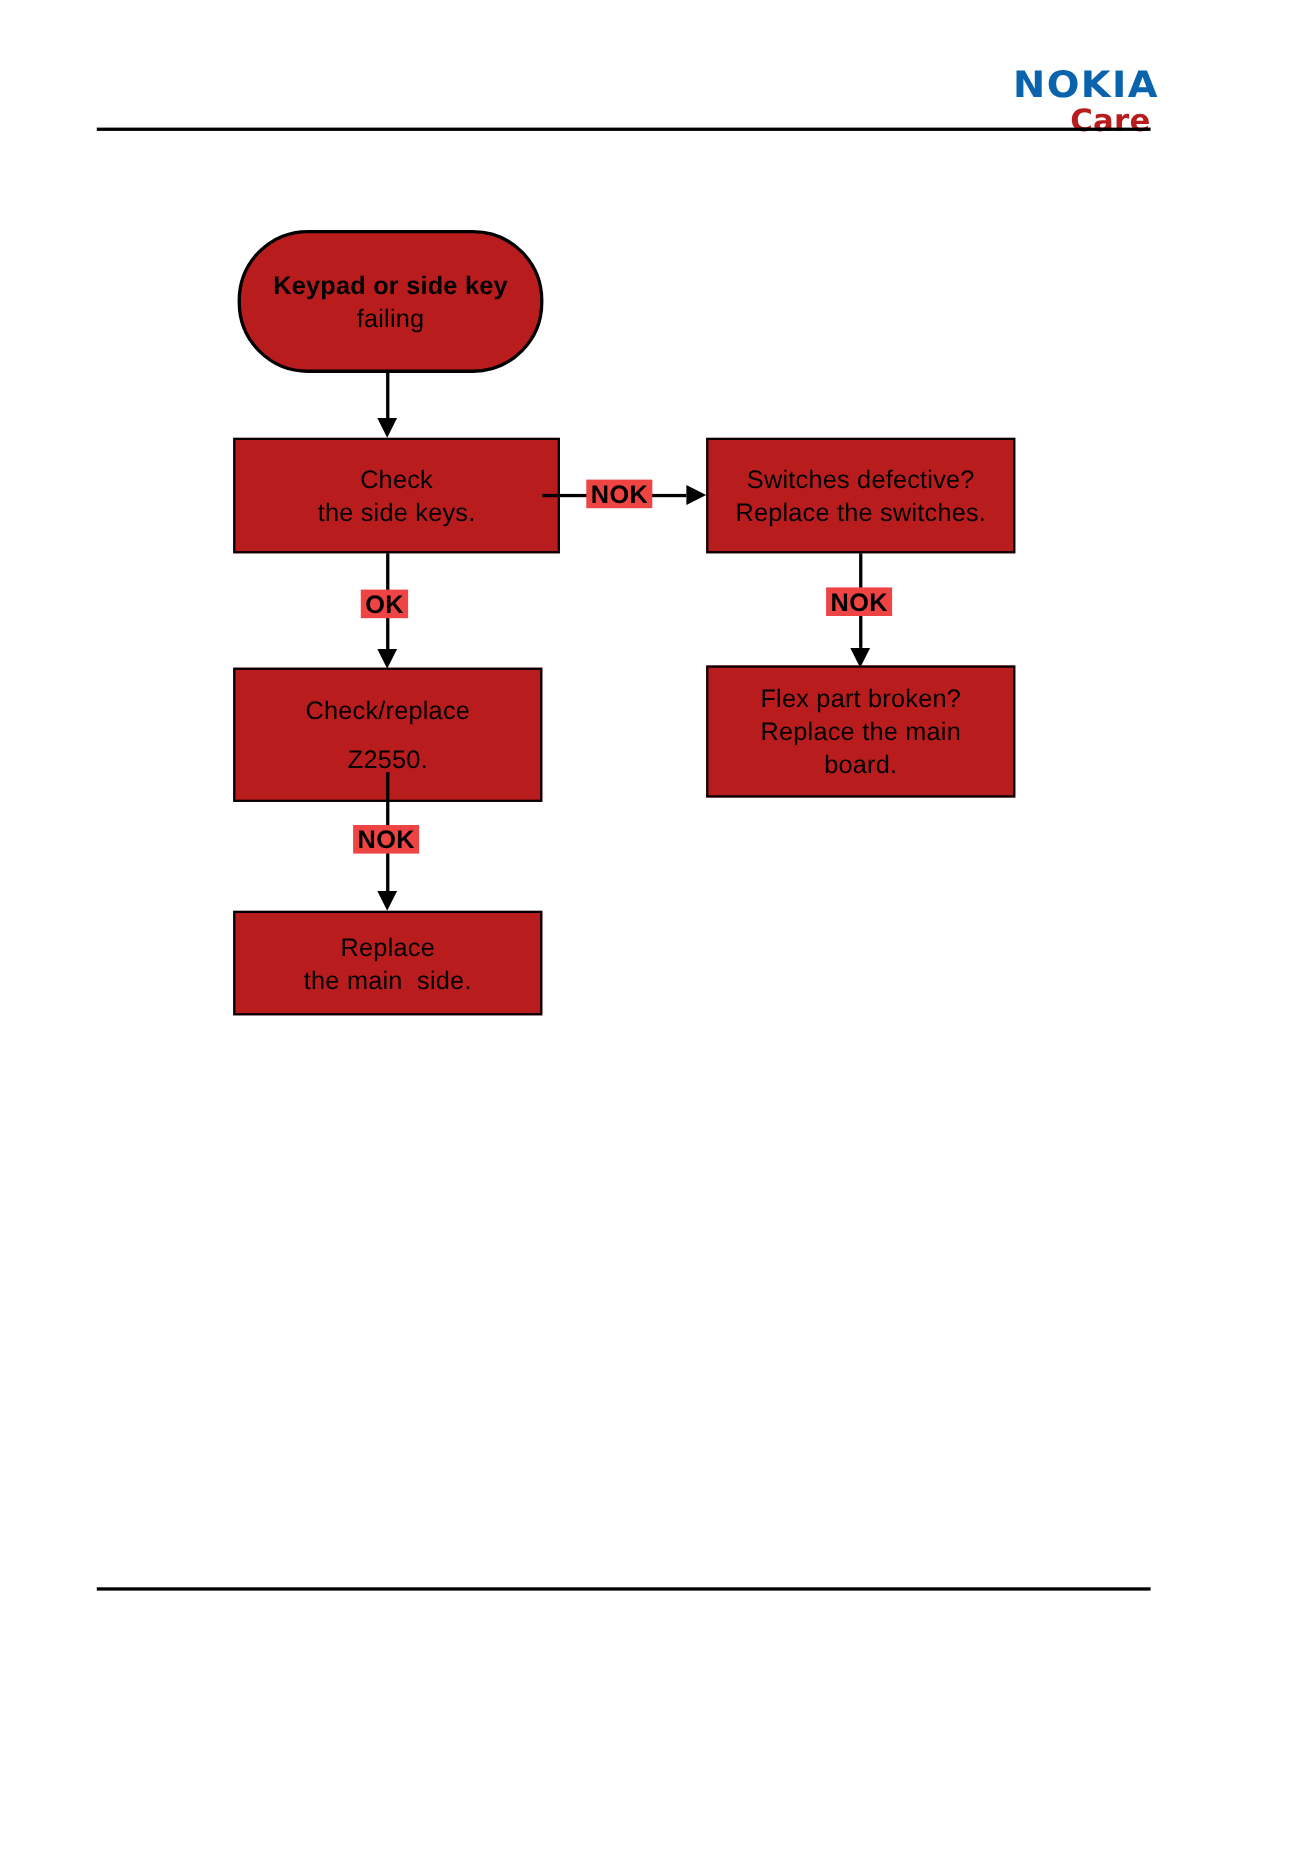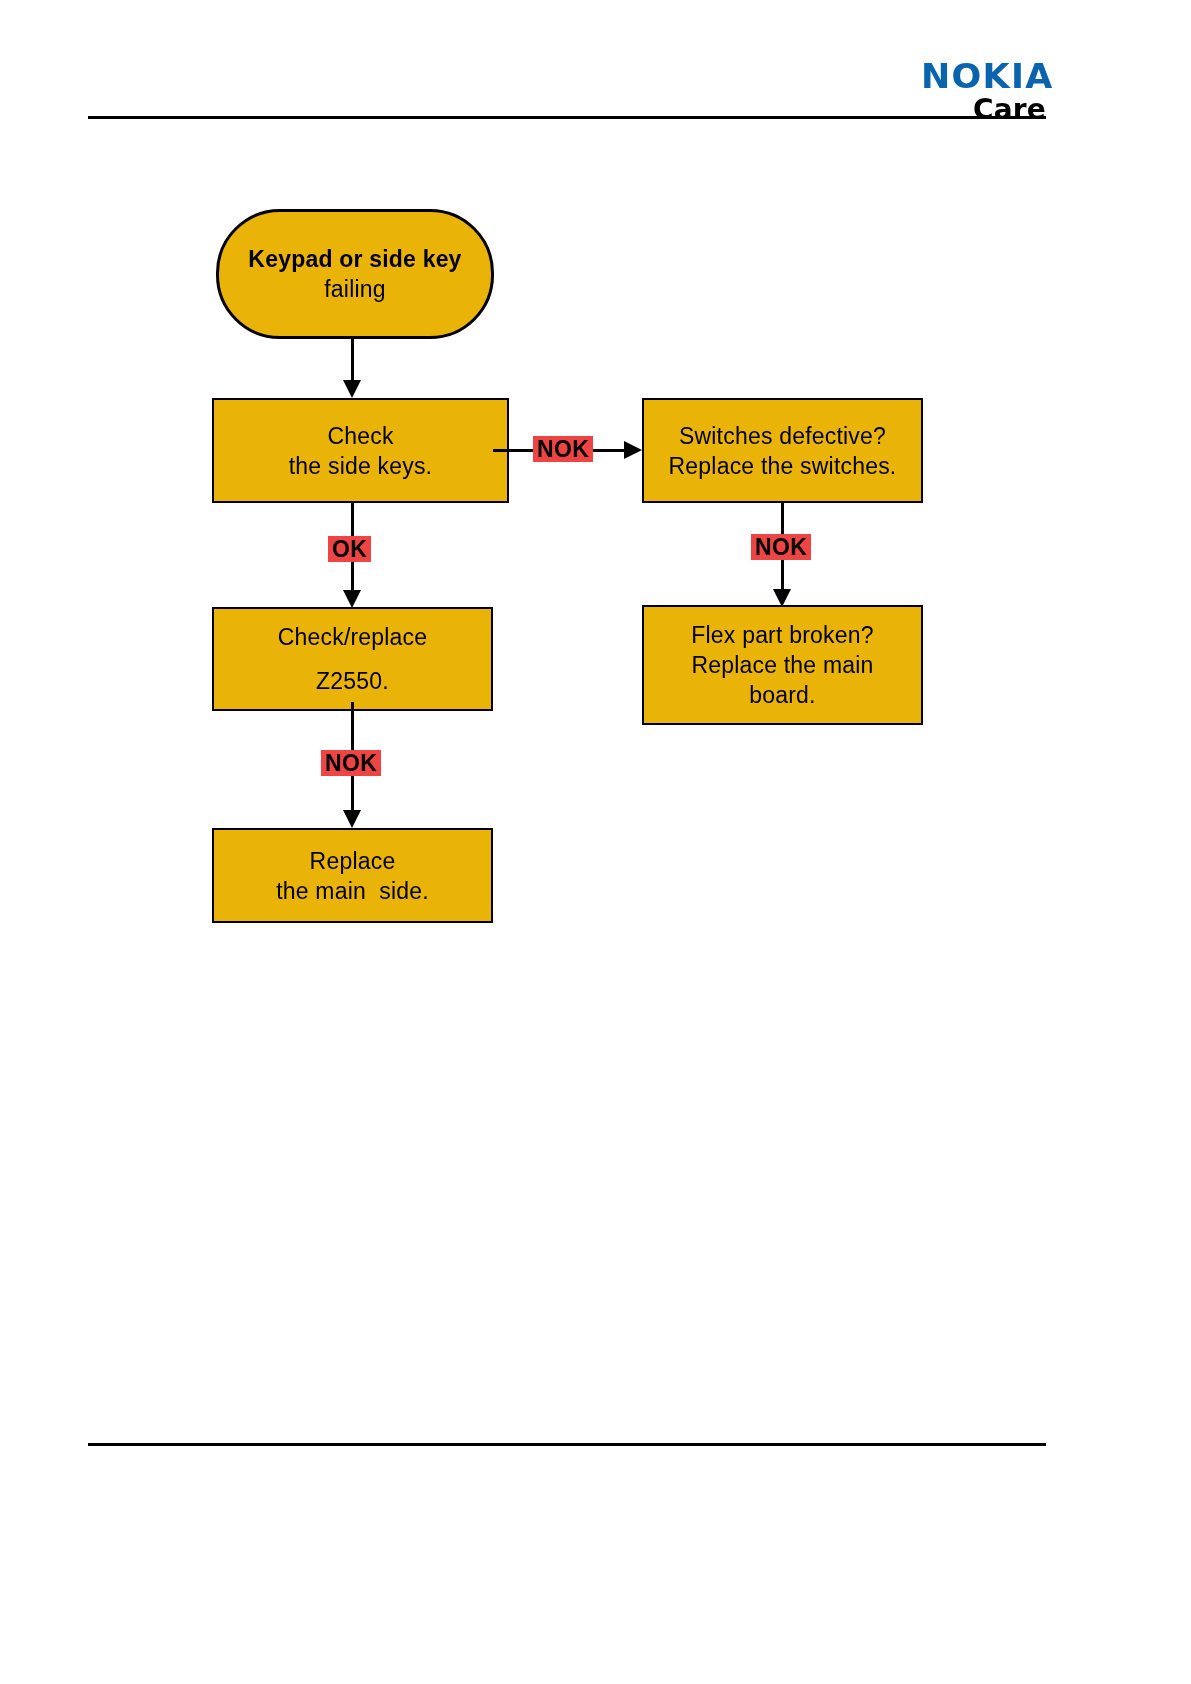--- a/index.html
+++ b/index.html
@@ -34,21 +34,21 @@
     color: #0a64ad;
     transform: scaleX(1.06);
     transform-origin: left center;
   }
   #logo-care {
     display: block;
     font-family: "DejaVu Sans", sans-serif;
     font-weight: bold;
     font-size: 28px;
     letter-spacing: 0.2px;
-    color: #000000;
+    color: #b91c1c;
     margin-top: 3px;
   }
 
   #header-rule {
     position: absolute;
     left: 88px;
     top: 116px;
     width: 958px;
     height: 3px;
     background: #000000;
@@ -60,21 +60,21 @@
     width: 958px;
     height: 3px;
     background: #000000;
   }
 
   
   .node {
     position: absolute;
     box-sizing: border-box;
     border: 2px solid #000000;
-    background: #eab308;
+    background: #b91c1c;
     display: flex;
     flex-direction: column;
     align-items: center;
     justify-content: center;
     text-align: center;
     font-size: 23px;
     line-height: 30px;
     letter-spacing: 0.2px;
   }
   .node.terminator {
@@ -184,21 +184,21 @@
   <div class="head" style="top:87px;"></div>
 </div>
 <div class="edge-label" style="left:328px; top:536px;">OK</div>
 
 <div class="vconn" style="left:782px; top:503px; height:104px;">
   <div class="stem" style="height:86px;"></div>
   <div class="head" style="top:86px;"></div>
 </div>
 <div class="edge-label" style="left:751px; top:534px;">NOK</div>
 
-<div class="node" style="left:212px; top:607px; width:281px; height:104px;gap:14px;">
+<div class="node" style="left:212px; top:607px; width:281px; height:122px;gap:14px;">
   <span class="line">Check/replace</span>
   <span class="line">Z2550.</span>
 </div>
 
 <div class="node" style="left:642px; top:605px; width:281px; height:120px;">
   <span class="line">Flex part broken?</span>
   <span class="line">Replace the main</span>
   <span class="line">board.</span>
 </div>
 

